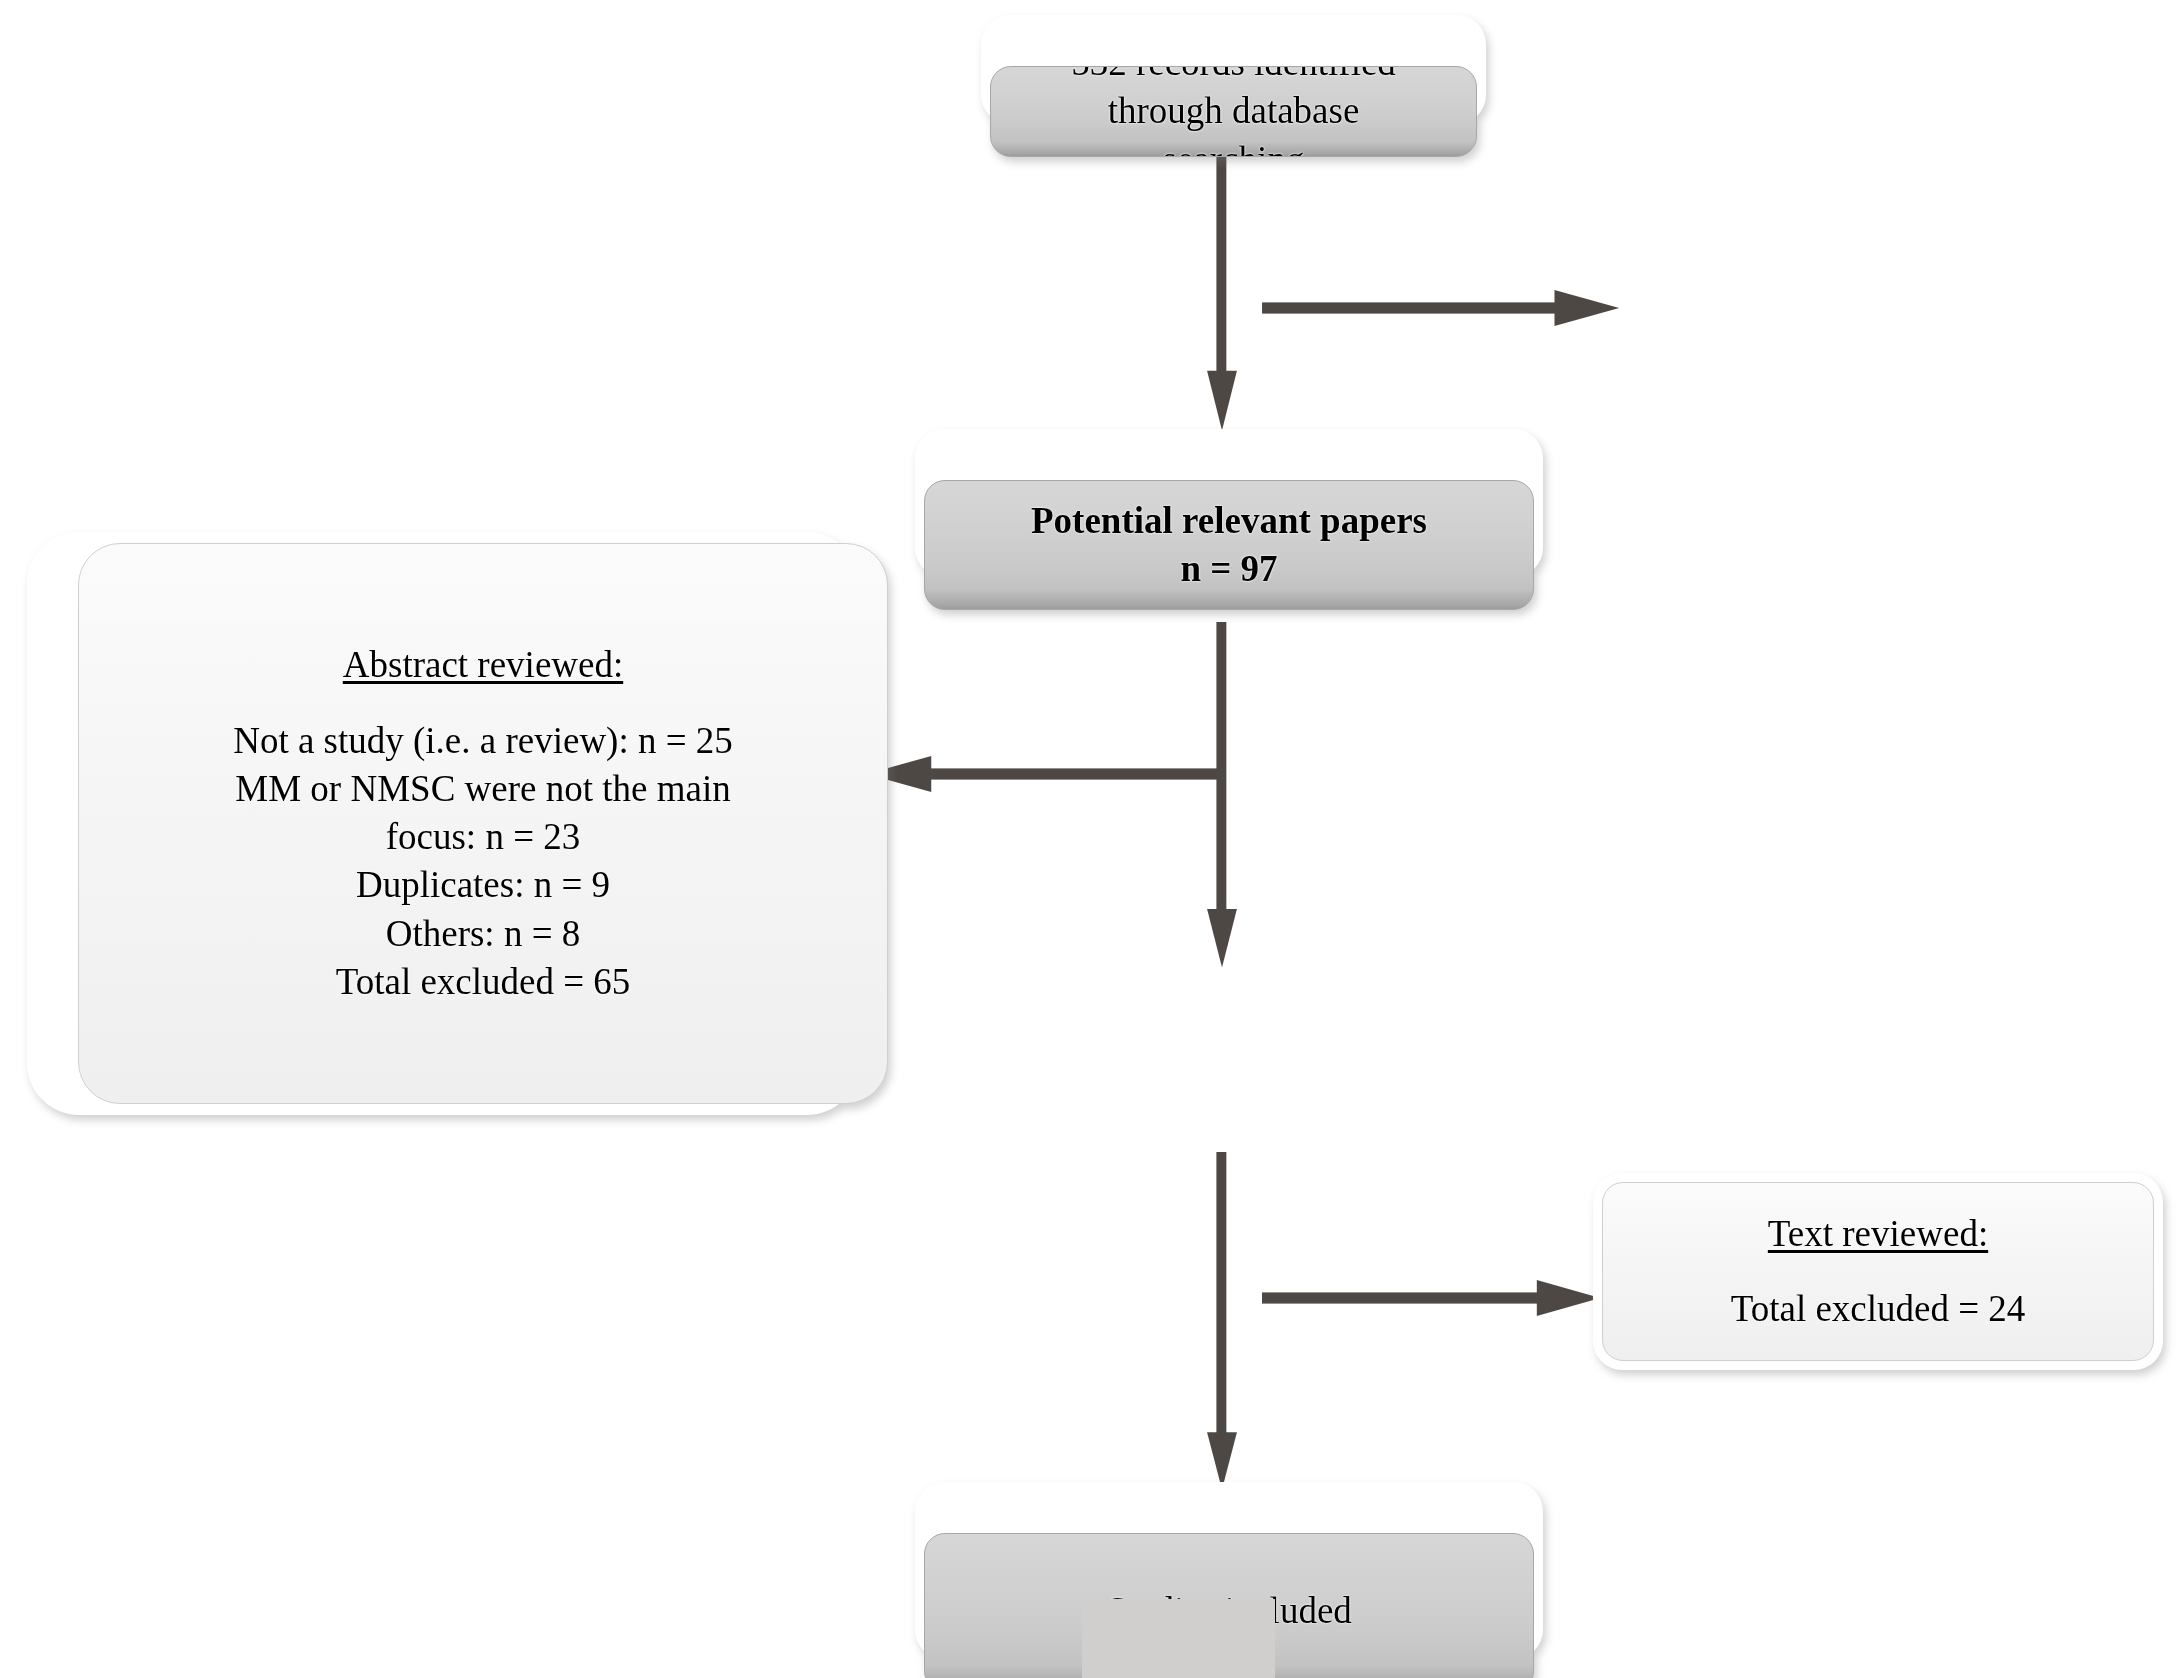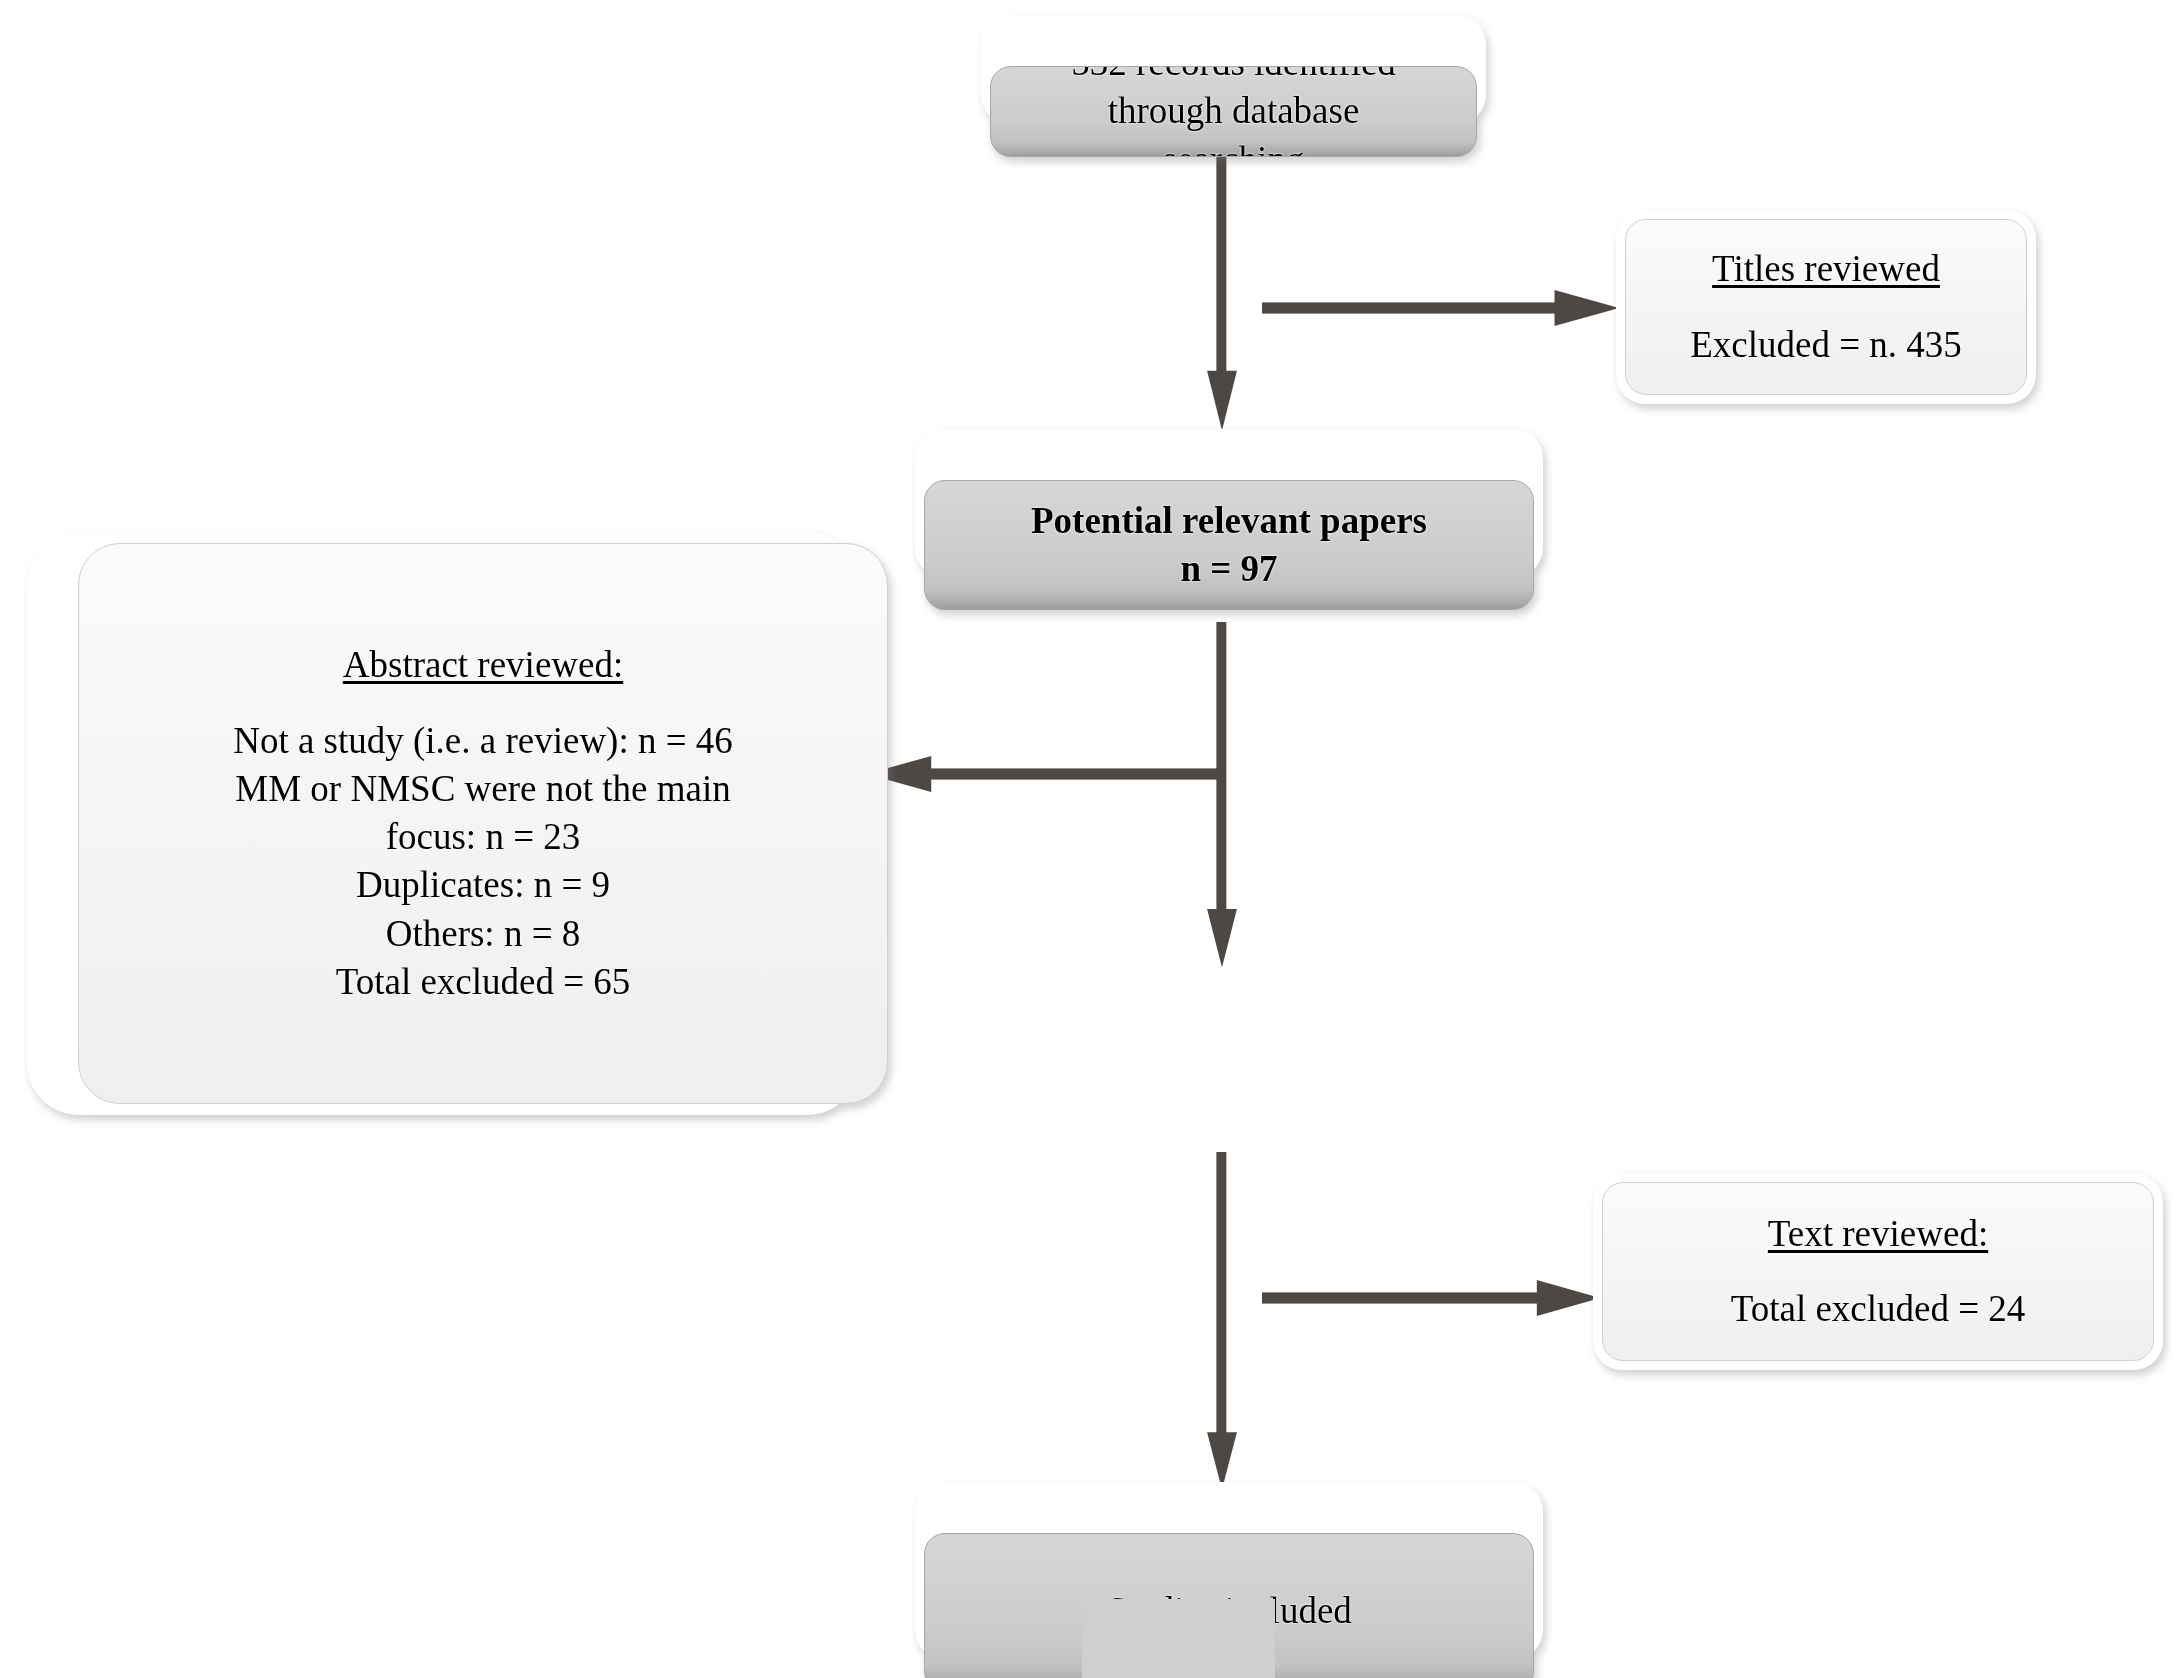--- a/index.html
+++ b/index.html
@@ -156,40 +156,33 @@
   </div>
 
   <div class="node gray" id="node-records">
     <div class="inner">
       <span class="line">532 records identified</span>
       <span class="line">through database</span>
       <span class="line">searching</span>
     </div>
   </div>
 
-  <div class="node light" id="node-titles">
-    <div class="inner">
-      <span class="line u">Titles reviewed</span>
-      <span class="line gap"></span>
-      <span class="line">Excluded = n. 435</span>
-    </div>
-  </div>
 
   <div class="node gray" id="node-potential">
     <div class="inner">
       <span class="line">Potential relevant papers</span>
       <span class="line">n = 97</span>
     </div>
   </div>
 
   <div class="node light" id="node-abstract">
     <div class="inner">
       <span class="line u">Abstract reviewed:</span>
       <span class="line gap"></span>
-      <span class="line">Not a study (i.e. a review): n = 46</span>
+      <span class="line">Not a study (i.e. a review): n = 25</span>
       <span class="line">MM or NMSC were not the main</span>
       <span class="line">focus: n = 23</span>
       <span class="line">Duplicates: n = 9</span>
       <span class="line">Others: n = 8</span>
       <span class="line">Total excluded = 65</span>
     </div>
   </div>
 
 
   <div class="node light" id="node-textrev">

